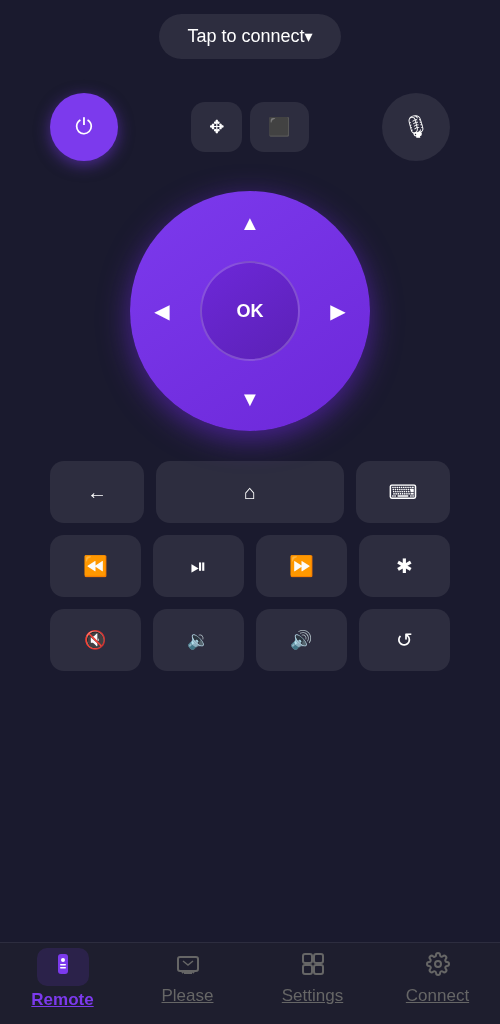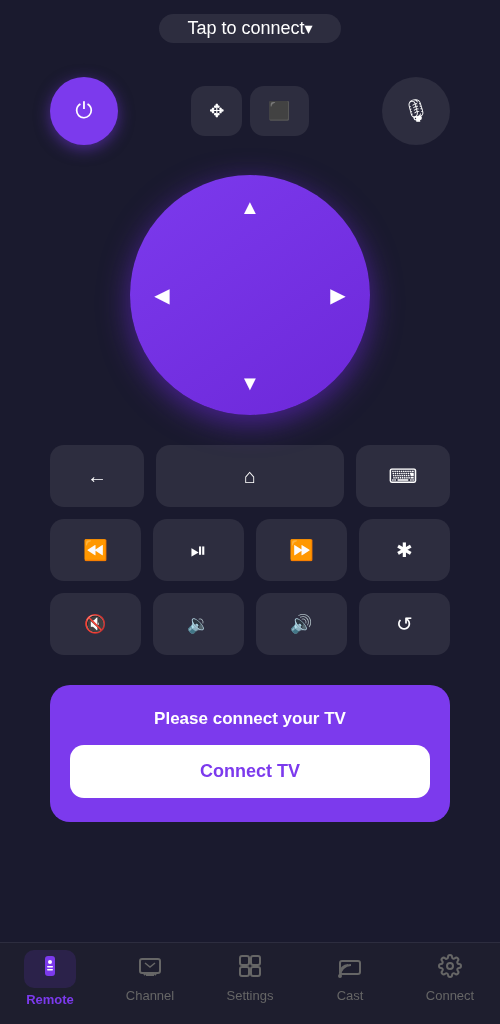--- a/index.html
+++ b/index.html
@@ -21,21 +21,21 @@
       display: flex;
       justify-content: center;
       align-items: center;
       padding: 14px 20px;
       background: #1a1a2e;
     }
 
     .connect-pill {
       background: #2d2d3f;
       border-radius: 30px;
-      padding: 4px 28px;
+      padding: 12px 28px;
       display: flex;
       align-items: center;
       gap: 0;
       cursor: pointer;
     }
 
     .connect-pill span {
       color: #fff;
       font-size: 18px;
       font-weight: 500;
@@ -230,22 +230,23 @@
       cursor: pointer;
       flex: 1;
     }
 
     .nav-icon {
       font-size: 24px;
       color: #666;
     }
 
     .nav-label {
-      font-size: 13px;
+      font-size: 17px;
       color: #666;
+      text-decoration: underline;
     }
 
     .nav-item.active .nav-icon { color: #7c3aed; }
     .nav-item.active .nav-label { color: #7c3aed; }
 
     .nav-active-bg {
       background: rgba(124, 58, 237, 0.15);
       border-radius: 10px;
       padding: 4px 14px;
     }
@@ -306,20 +307,23 @@
   </div>
 
   <div class="dpad-container">
     <div class="dpad-outer">
       <div class="dpad-arrow dpad-up">
         <span>▲</span>
       </div>
       <div class="dpad-arrow dpad-left">
         <span>◀</span>
       </div>
+      <div class="dpad-center">
+        <span class="ok-text">OK</span>
+      </div>
       <div class="dpad-arrow dpad-right">
         <span>▶</span>
       </div>
       <div class="dpad-arrow dpad-down">
         <span>▼</span>
       </div>
     </div>
   </div>
 
   <div class="all-rows">
@@ -361,24 +365,20 @@
       <button class="grid-row-btn">
         <span style="font-size:18px;">🔊</span>
       </button>
       <button class="grid-row-btn">
         <span>↺</span>
       </button>
     </div>
 
   </div>
 
-  <div class="connect-tv-section">
-    <span class="connect-tv-text">Please connect your TV</span>
-    <button class="connect-tv-btn">Connect TV</button>
-  </div>
 
 </div>
 
 <div class="spacer"></div>
 
 <div class="bottom-nav">
 
   <div class="nav-item active">
     <div class="nav-active-bg">
       <div class="nav-icon">
@@ -394,46 +394,35 @@
   </div>
 
   <div class="nav-item">
     <div class="nav-icon">
       <svg width="24" height="24" viewBox="0 0 24 24" fill="none" stroke="#666" stroke-width="2">
         <rect x="2" y="5" width="20" height="14" rx="2"></rect>
         <path d="M8 19l-2 2M16 19l2 2M8 21h8"></path>
         <path d="M7 9l5 4 5-4" stroke="#666" stroke-width="1.5"></path>
       </svg>
     </div>
-    <span class="nav-label">Channel</span>
+    <span class="nav-label">Please</span>
   </div>
 
   <div class="nav-item">
     <div class="nav-icon">
       <svg width="24" height="24" viewBox="0 0 24 24" fill="none" stroke="#666" stroke-width="2">
         <rect x="2" y="2" width="9" height="9" rx="2"></rect>
         <rect x="13" y="2" width="9" height="9" rx="2"></rect>
         <rect x="2" y="13" width="9" height="9" rx="2"></rect>
         <rect x="13" y="13" width="9" height="9" rx="2"></rect>
       </svg>
     </div>
     <span class="nav-label">Settings</span>
   </div>
 
-  <div class="nav-item">
-    <div class="nav-icon">
-      <svg width="24" height="24" viewBox="0 0 24 24" fill="none" stroke="#666" stroke-width="2">
-        <rect x="2" y="7" width="20" height="13" rx="2"></rect>
-        <path d="M2 19a8 8 0 0 1 8-8"></path>
-        <path d="M2 22a11 11 0 0 1 11-11"></path>
-        <circle cx="2" cy="22" r="1" fill="#666"></circle>
-      </svg>
-    </div>
-    <span class="nav-label">Cast</span>
-  </div>
 
   <div class="nav-item">
     <div class="nav-icon">
       <svg width="24" height="24" viewBox="0 0 24 24" fill="none" stroke="#666" stroke-width="2">
         <circle cx="12" cy="12" r="3"></circle>
         <path d="M19.4 15a1.65 1.65 0 0 0 .33 1.82l.06.06a2 2 0 0 1-2.83 2.83l-.06-.06a1.65 1.65 0 0 0-1.82-.33 1.65 1.65 0 0 0-1 1.51V21a2 2 0 0 1-4 0v-.09A1.65 1.65 0 0 0 9 19.4a1.65 1.65 0 0 0-1.82.33l-.06.06a2 2 0 0 1-2.83-2.83l.06-.06A1.65 1.65 0 0 0 4.68 15a1.65 1.65 0 0 0-1.51-1H3a2 2 0 0 1 0-4h.09A1.65 1.65 0 0 0 4.6 9a1.65 1.65 0 0 0-.33-1.82l-.06-.06a2 2 0 0 1 2.83-2.83l.06.06A1.65 1.65 0 0 0 9 4.68a1.65 1.65 0 0 0 1-1.51V3a2 2 0 0 1 4 0v.09a1.65 1.65 0 0 0 1 1.51 1.65 1.65 0 0 0 1.82-.33l.06-.06a2 2 0 0 1 2.83 2.83l-.06.06A1.65 1.65 0 0 0 19.4 9a1.65 1.65 0 0 0 1.51 1H21a2 2 0 0 1 0 4h-.09a1.65 1.65 0 0 0-1.51 1z"></path>
       </svg>
     </div>
     <span class="nav-label">Connect</span>
   </div>

